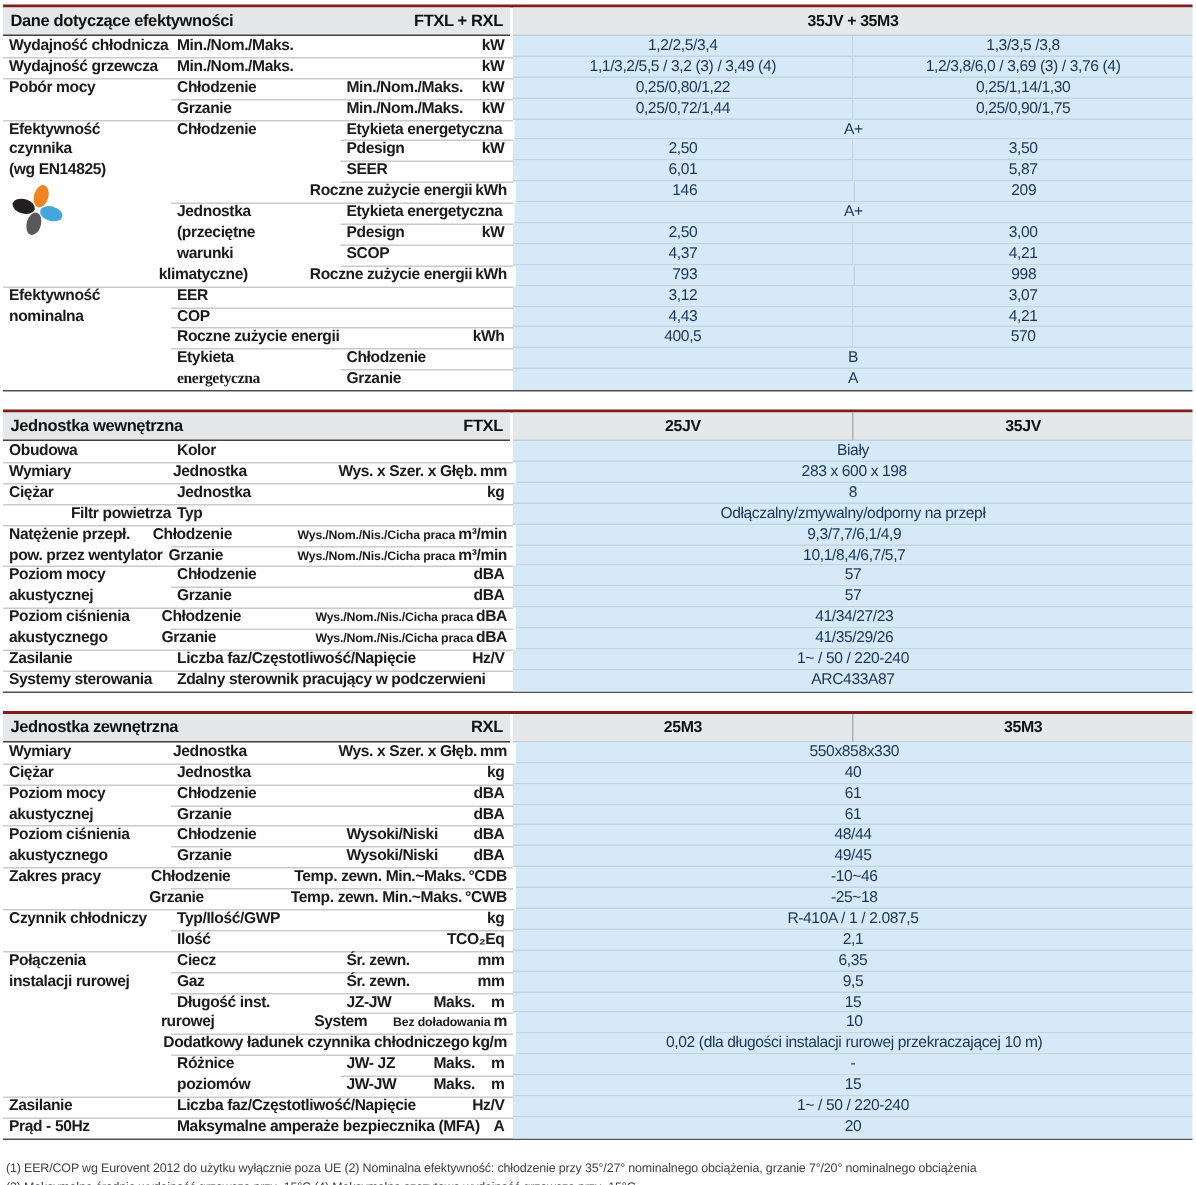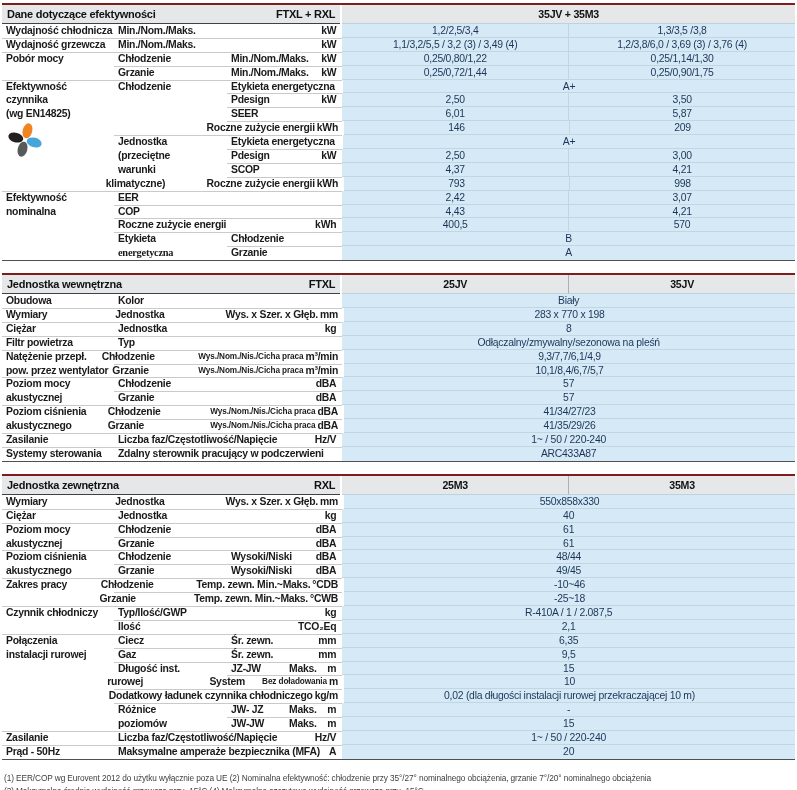--- a/index.html
+++ b/index.html
@@ -195,21 +195,21 @@
           </div>
         </div>
         <div class="row">
           <div class="lbls">
             <span class="lc" style="width: 112px;">Efektywność</span>
             <span class="lc flex">EER</span>
             <span class="unit"></span>
             <div class="lline" style="left: 112px; width: 228px;"></div>
           </div>
           <div class="vals">
-            <span class="vcell first">2,42</span>
+            <span class="vcell first">3,12</span>
             <span class="vcell">3,07</span>
           </div>
         </div>
         <div class="row">
           <div class="lbls">
             <span class="lc" style="width: 112px;">nominalna</span>
             <span class="lc flex">COP</span>
             <span class="unit"></span>
             <div class="lline" style="left: 112px; width: 228px;"></div>
           </div>
@@ -286,43 +286,43 @@
         </div>
         <div class="row">
           <div class="lbls">
             <span class="lc" style="width: 112px;">Wymiary</span>
             <span class="lc" style="width: 113px;">Jednostka</span>
             <span class="lc flex">Wys. x Szer. x Głęb.</span>
             <span class="unit">mm</span>
             <div class="lline" style="left: 0px; width: 340px;"></div>
           </div>
           <div class="vals">
-            <span class="vcell">283 x 770 x 198</span>
+            <span class="vcell">283 x 600 x 198</span>
           </div>
         </div>
         <div class="row">
           <div class="lbls">
             <span class="lc" style="width: 112px;">Ciężar</span>
             <span class="lc flex">Jednostka</span>
             <span class="unit">kg</span>
             <div class="lline" style="left: 0px; width: 340px;"></div>
           </div>
           <div class="vals">
             <span class="vcell">8</span>
           </div>
         </div>
         <div class="row">
           <div class="lbls">
-            <span class="lc" style="width: 112px;">Filtr powietrza</span>
+            <span class="lc" style="width: 112px; text-align: right;">Filtr powietrza</span>
             <span class="lc flex">Typ</span>
             <span class="unit"></span>
             <div class="lline" style="left: 0px; width: 340px;"></div>
           </div>
           <div class="vals">
-            <span class="vcell">Odłączalny/zmywalny/sezonowa na pleśń</span>
+            <span class="vcell">Odłączalny/zmywalny/odporny na przepł</span>
           </div>
         </div>
         <div class="row">
           <div class="lbls">
             <span class="lc" style="width: 112px;">Natężenie przepł.</span>
             <span class="lc" style="width: 113px;">Chłodzenie</span>
             <span class="lc flex sm">Wys./Nom./Nis./Cicha praca</span>
             <span class="unit">m³/min</span>
             <div class="lline" style="left: 112px; width: 228px;"></div>
           </div>

